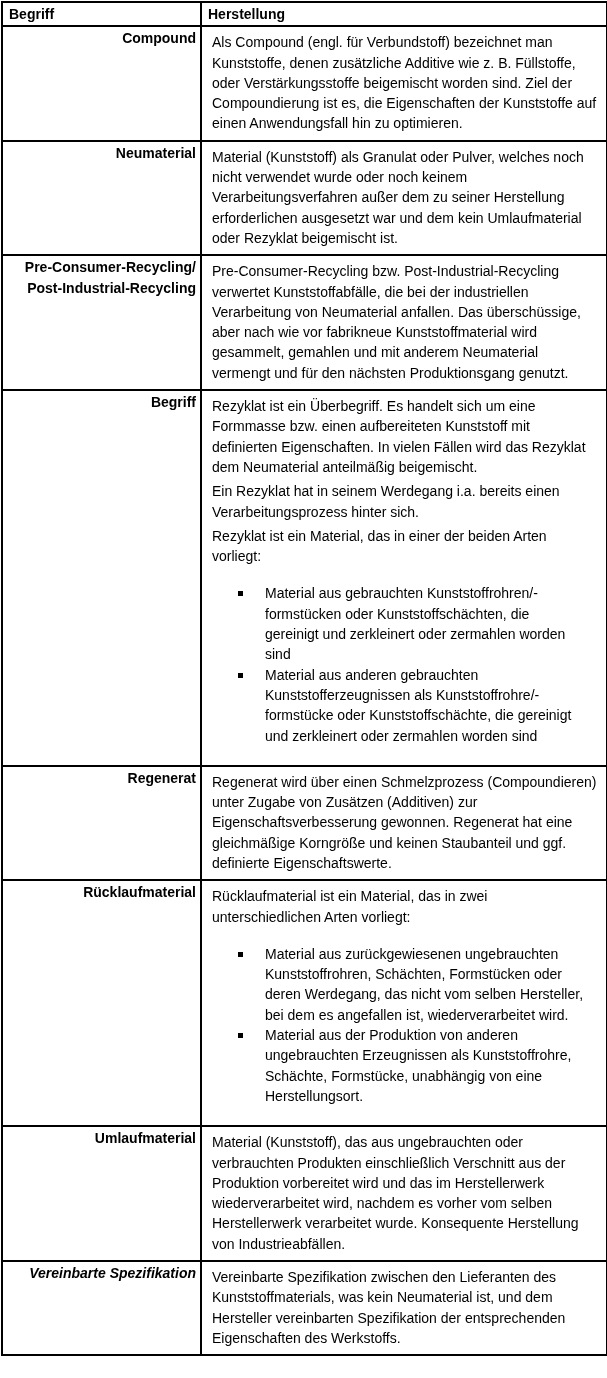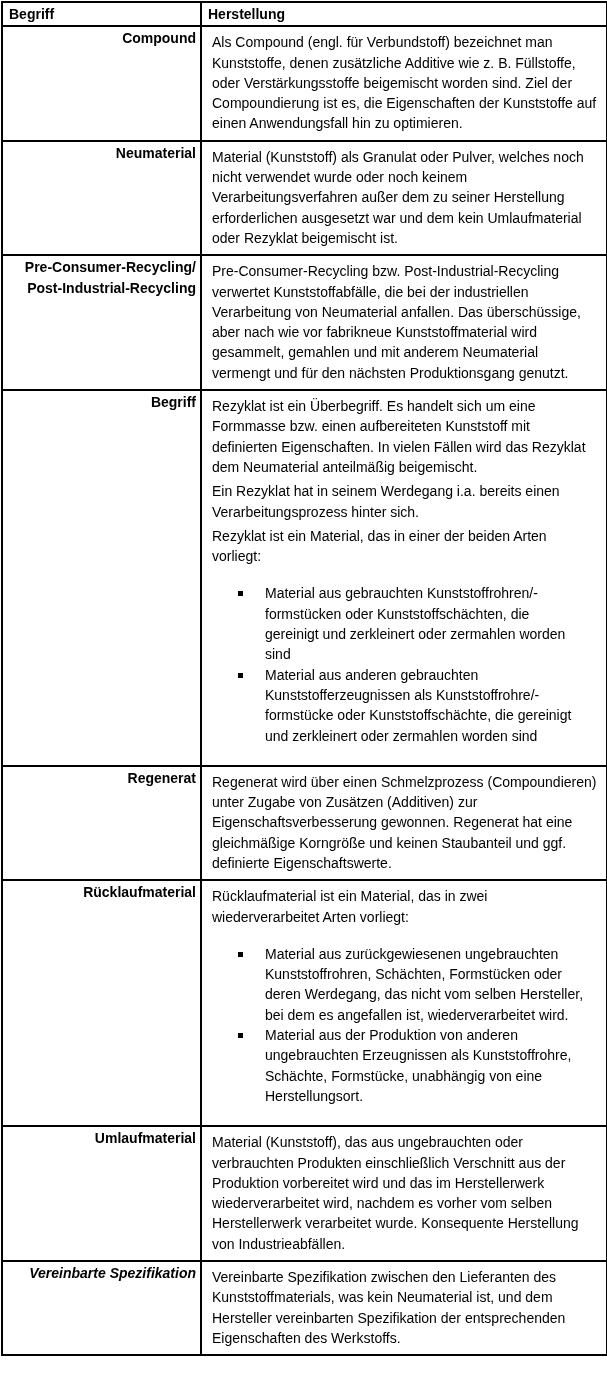--- a/index.html
+++ b/index.html
@@ -120,21 +120,21 @@
         </tr>
         <tr>
           <td class="term">Regenerat</td>
           <td class="desc">
             <p>Regenerat wird über einen Schmelzprozess (Compoundieren) unter Zugabe von Zusätzen (Additiven) zur Eigenschaftsverbesserung gewonnen. Regenerat hat eine gleichmäßige Korngröße und keinen Staubanteil und ggf. definierte Eigenschaftswerte.</p>
           </td>
         </tr>
         <tr>
           <td class="term">Rücklaufmaterial</td>
           <td class="desc">
-            <p>Rücklaufmaterial ist ein Material, das in zwei wiederverarbeitet Arten vorliegt:</p>
+            <p>Rücklaufmaterial ist ein Material, das in zwei unterschiedlichen Arten vorliegt:</p>
             <ul class="bullets">
               <li>
                 <span class="bullet-sq"></span>
                 <span class="li-text">Material aus zurückgewiesenen ungebrauchten Kunststoffrohren, Schächten, Formstücken oder deren Werdegang, das nicht vom selben Hersteller, bei dem es angefallen ist, wiederverarbeitet wird.</span>
               </li>
               <li>
                 <span class="bullet-sq"></span>
                 <span class="li-text">Material aus der Produktion von anderen ungebrauchten Erzeugnissen als Kunststoffrohre, Schächte, Formstücke, unabhängig von eine Herstellungsort.</span>
               </li>
             </ul>

